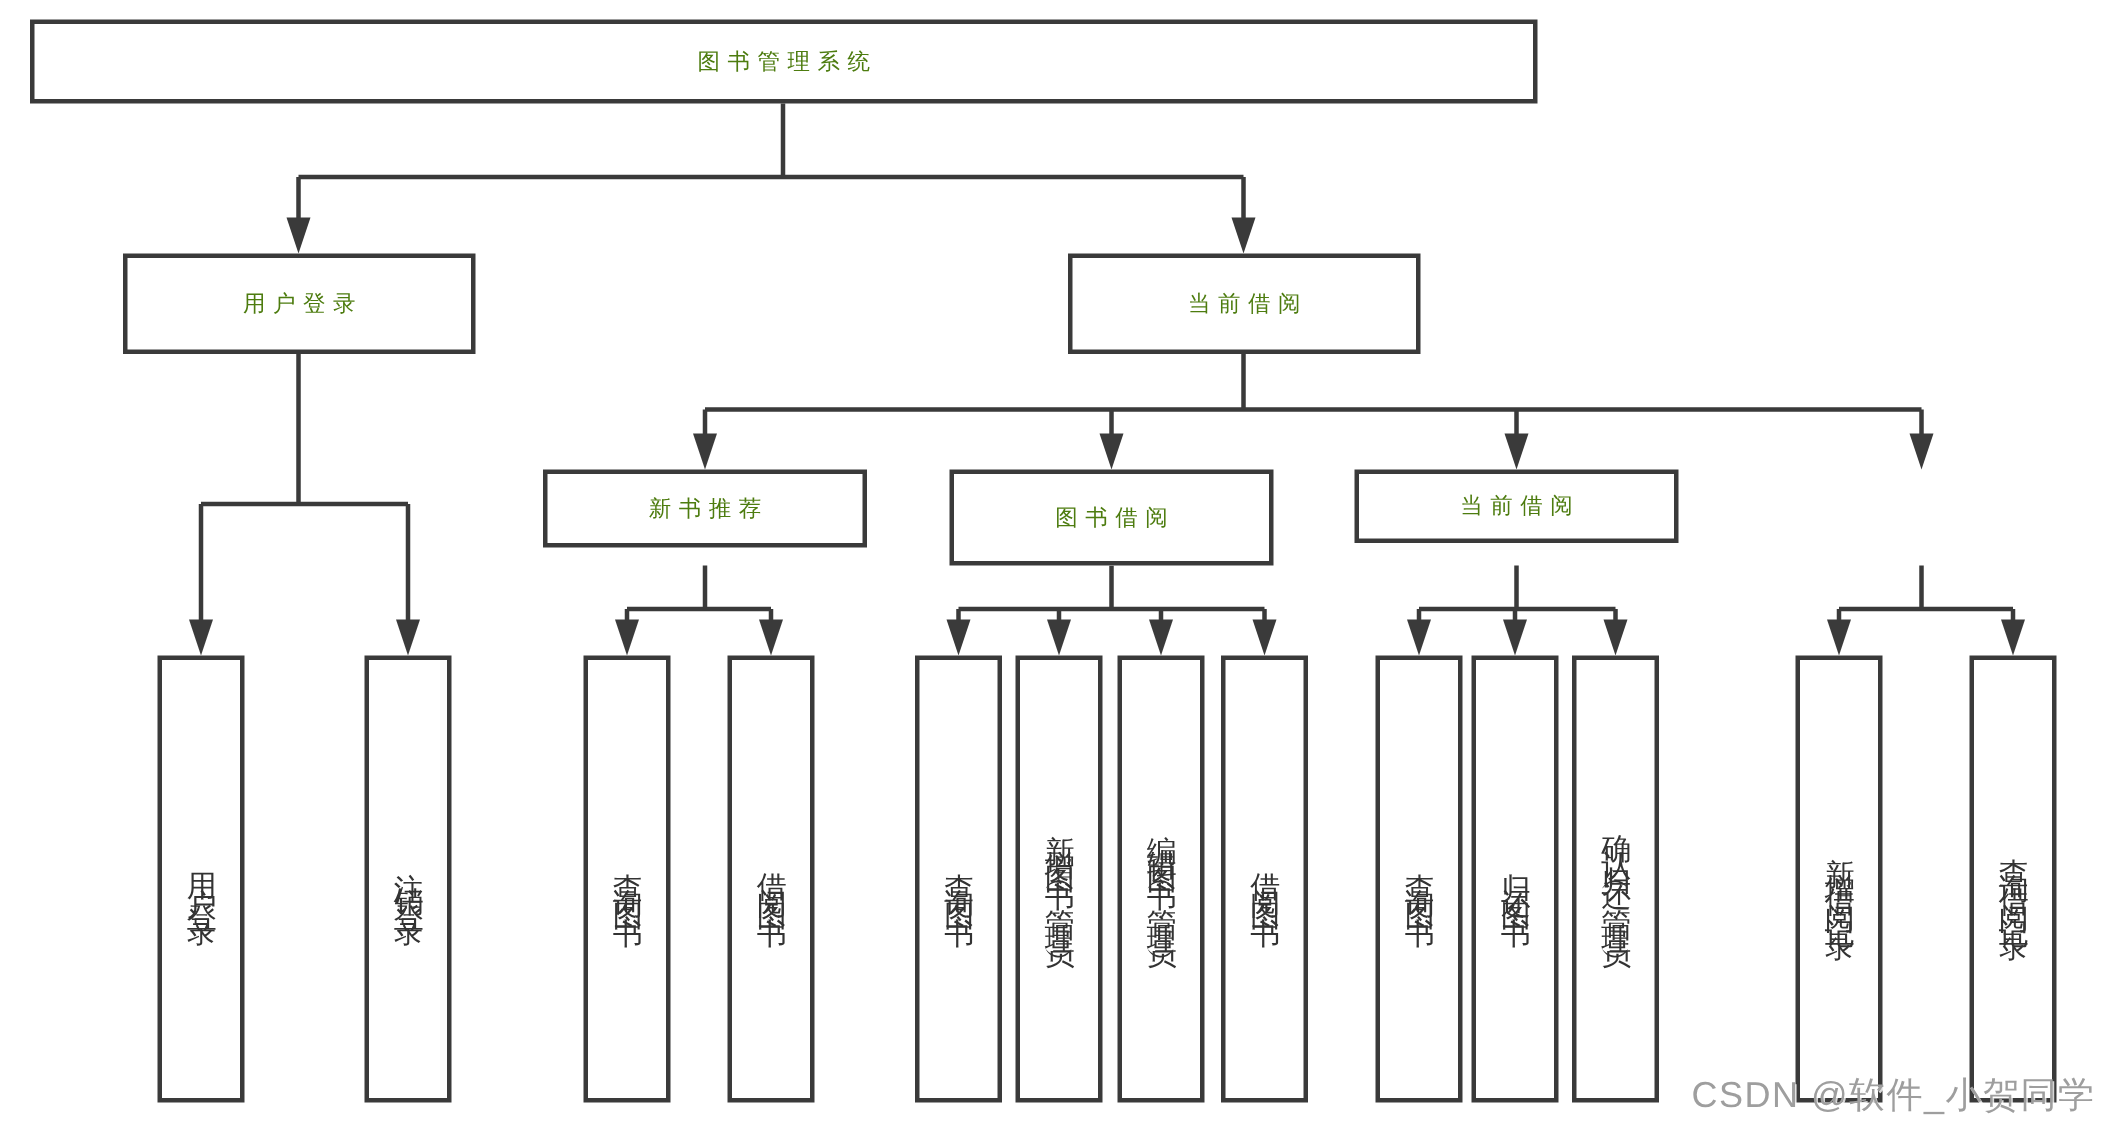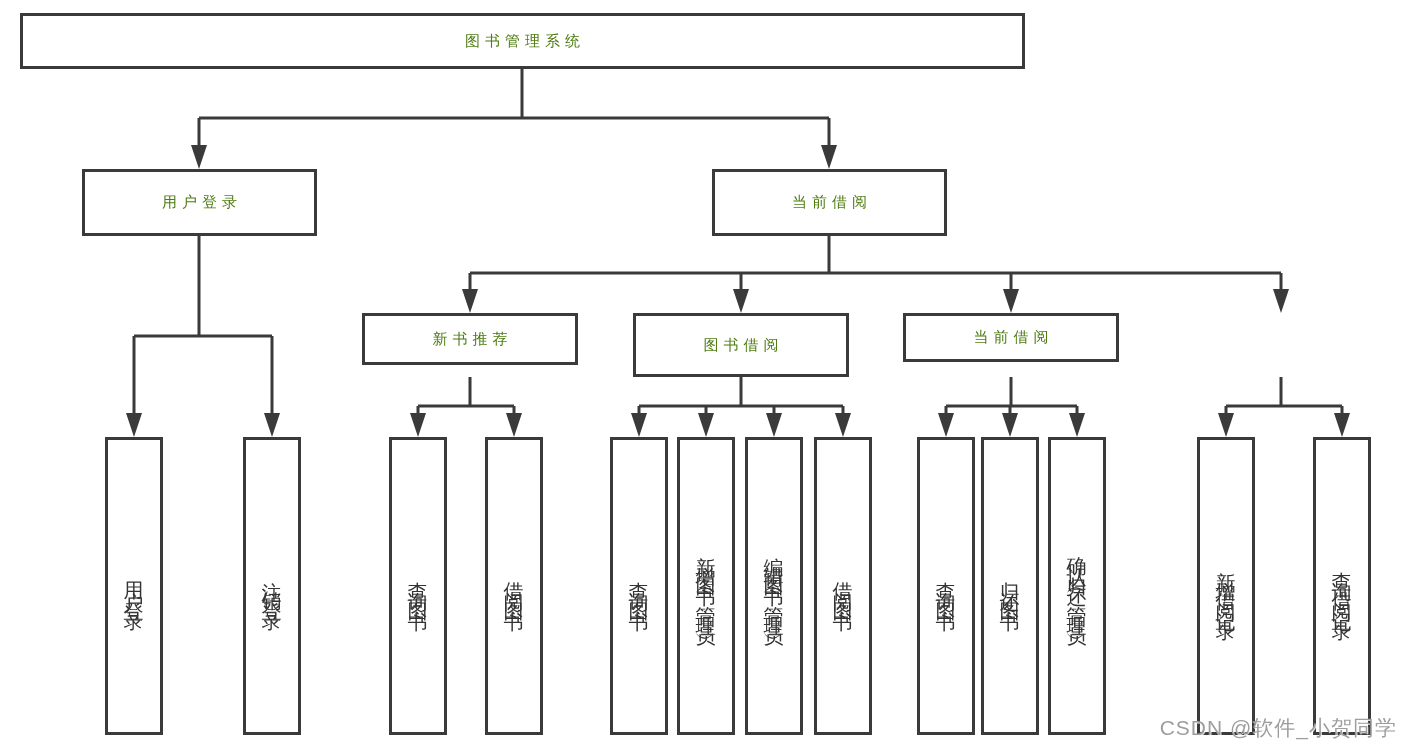--- a/index.html
+++ b/index.html
@@ -38,21 +38,21 @@
     text-orientation: mixed;
     font-size: 20px;
     letter-spacing: 10px;
     color: #333333;
     line-height: 1;
   }
   .watermark {
     position: absolute;
     right: 8px;
     top: 714px;
-    font-size: 21px;
+    font-size: 24px;
     color: #9e9e9e;
     letter-spacing: 1px;
     text-shadow: 1px 1px 0 rgba(255,255,255,0.8);
     white-space: nowrap;
     z-index: 10;
   }
 </style>
 </head>
 <body>
 

